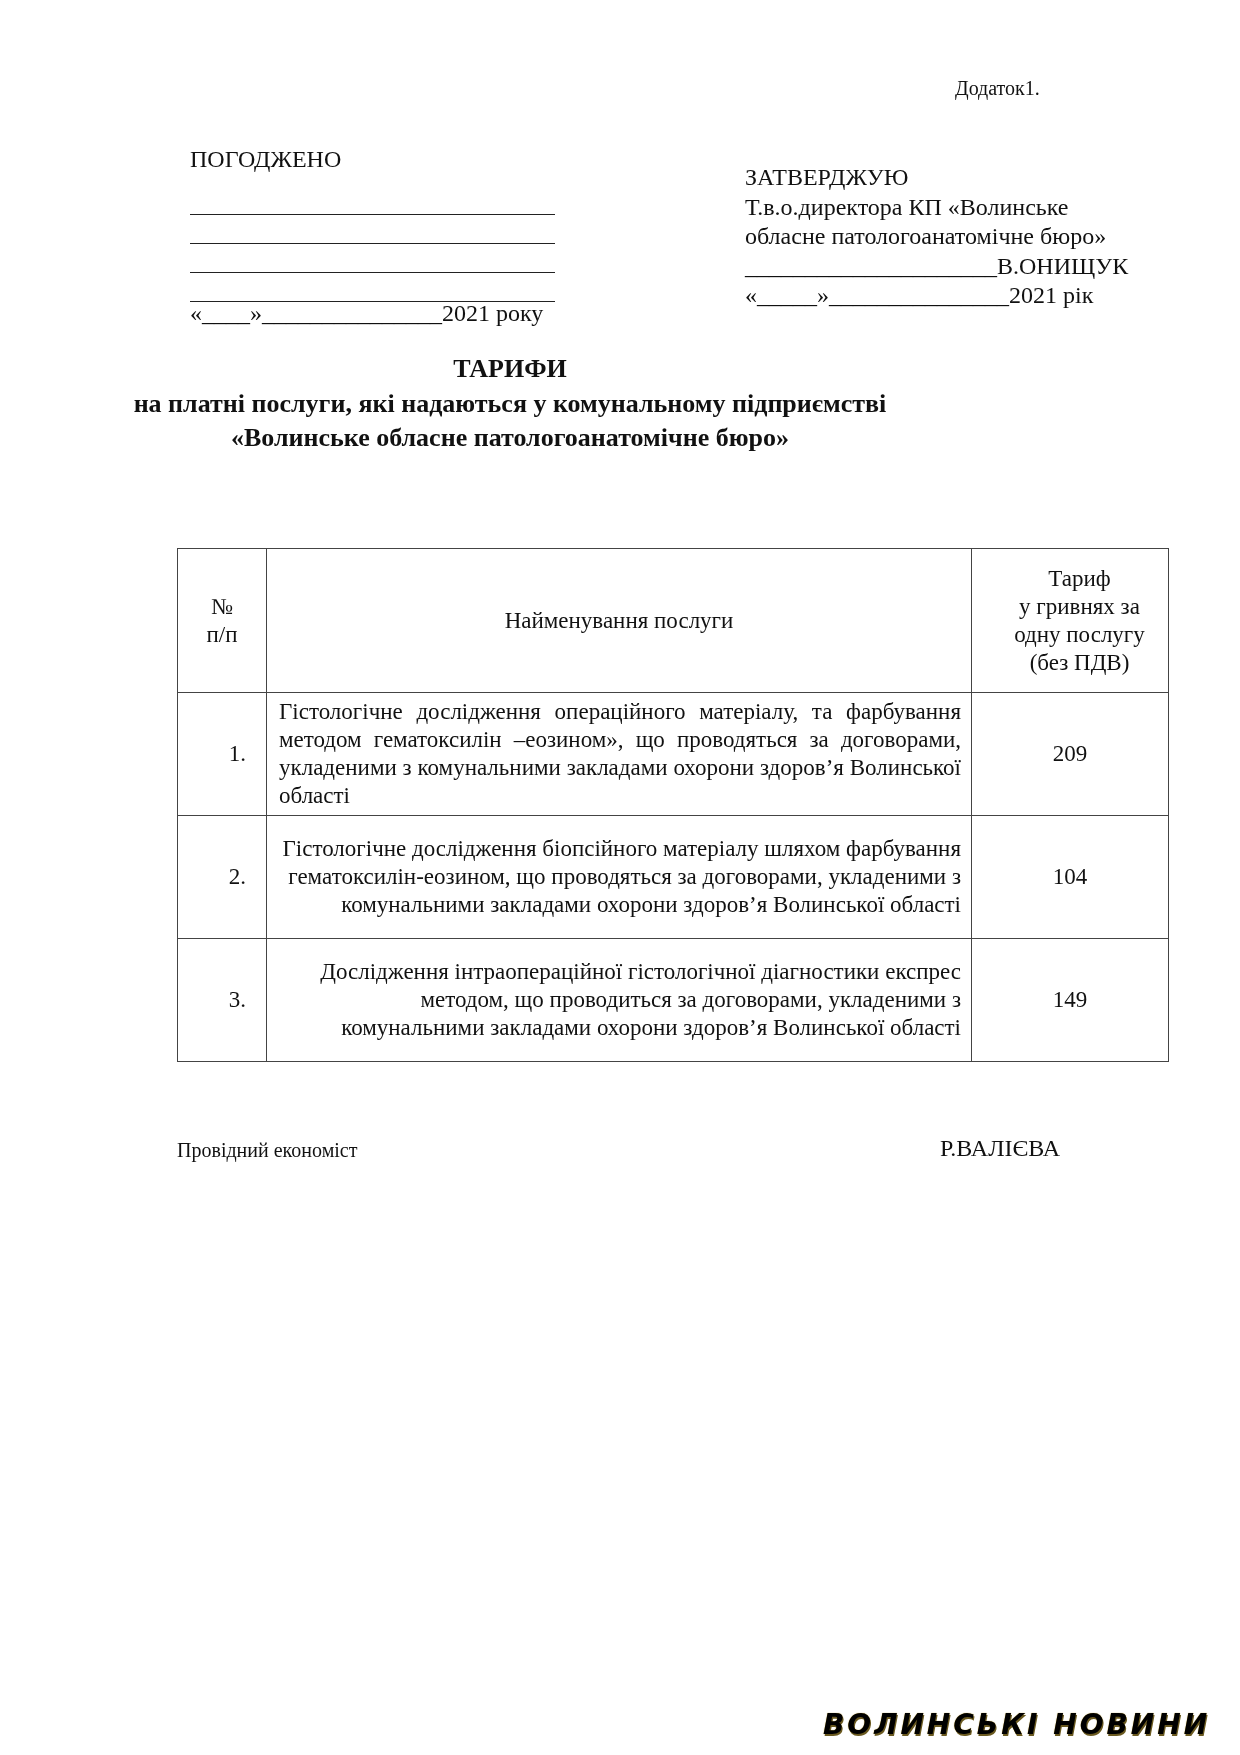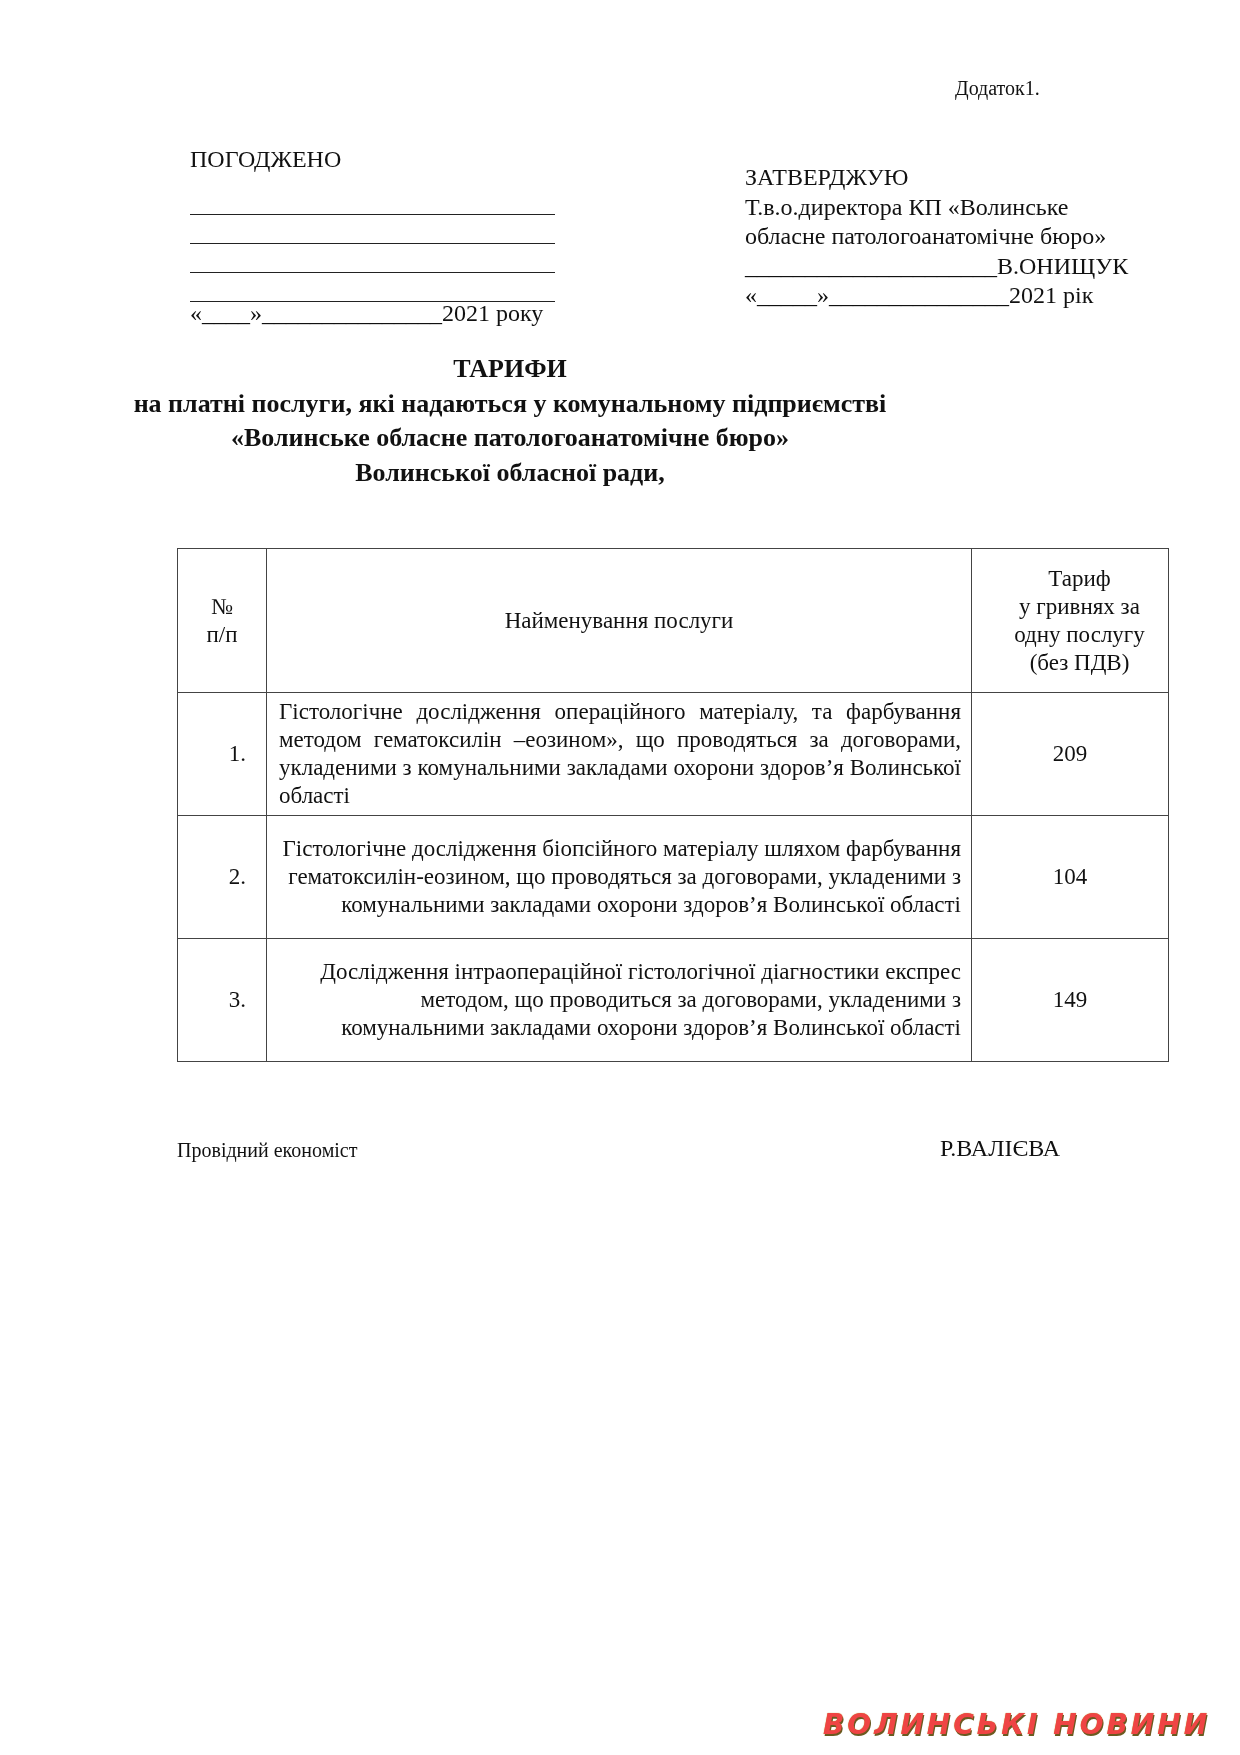--- a/index.html
+++ b/index.html
@@ -28,21 +28,21 @@
   table.tariffs th.price { width: 157px; text-align: center; padding-left: 29px; }
   table.tariffs td.num { text-align: right; padding-right: 20px; }
   table.tariffs td.desc { height: 122px; padding: 0 10px 0 12px; text-align: right; }
   table.tariffs td.desc.justify { text-align: justify; text-align-last: left; }
   table.tariffs td.price { text-align: center; }
   .footer-left { left: 177px; top: 1139px; font-size: 20px; }
   .footer-right { left: 940px; top: 1135px; font-size: 24px; }
   .watermark {
     left: 823px; top: 1708px; font-family: "DejaVu Sans", sans-serif; font-weight: bold;
     font-size: 28px; letter-spacing: 3px; font-style: italic;
-    color: #ef4444;
+    color: #000000;
     text-shadow: 1px 2px 0 #6b5a20, 0 0 1px #b08a10;
     white-space: nowrap;
   }
 </style>
 </head>
 <body>
 
 <div class="abs appendix">Додаток1.</div>
 
 <div class="abs approved-block">
@@ -59,21 +59,20 @@
   <div>Т.в.о.директора КП «Волинське</div>
   <div>обласне патологоанатомічне бюро»</div>
   <div>_____________________В.ОНИЩУК</div>
   <div>«_____»_______________2021 рік</div>
 </div>
 
 <div class="abs title-block">
   <div>ТАРИФИ</div>
   <div>на платні послуги, які надаються у комунальному підприємстві</div>
   <div>«Волинське обласне патологоанатомічне бюро»</div>
-  <div>Волинської обласної ради,</div>
 </div>
 
 <table class="tariffs">
   <thead>
     <tr>
       <th class="num">
         <div style="text-decoration: none;">№</div>
         <div>п/п</div>
       </th>
       <th class="name">Найменування послуги</th>

